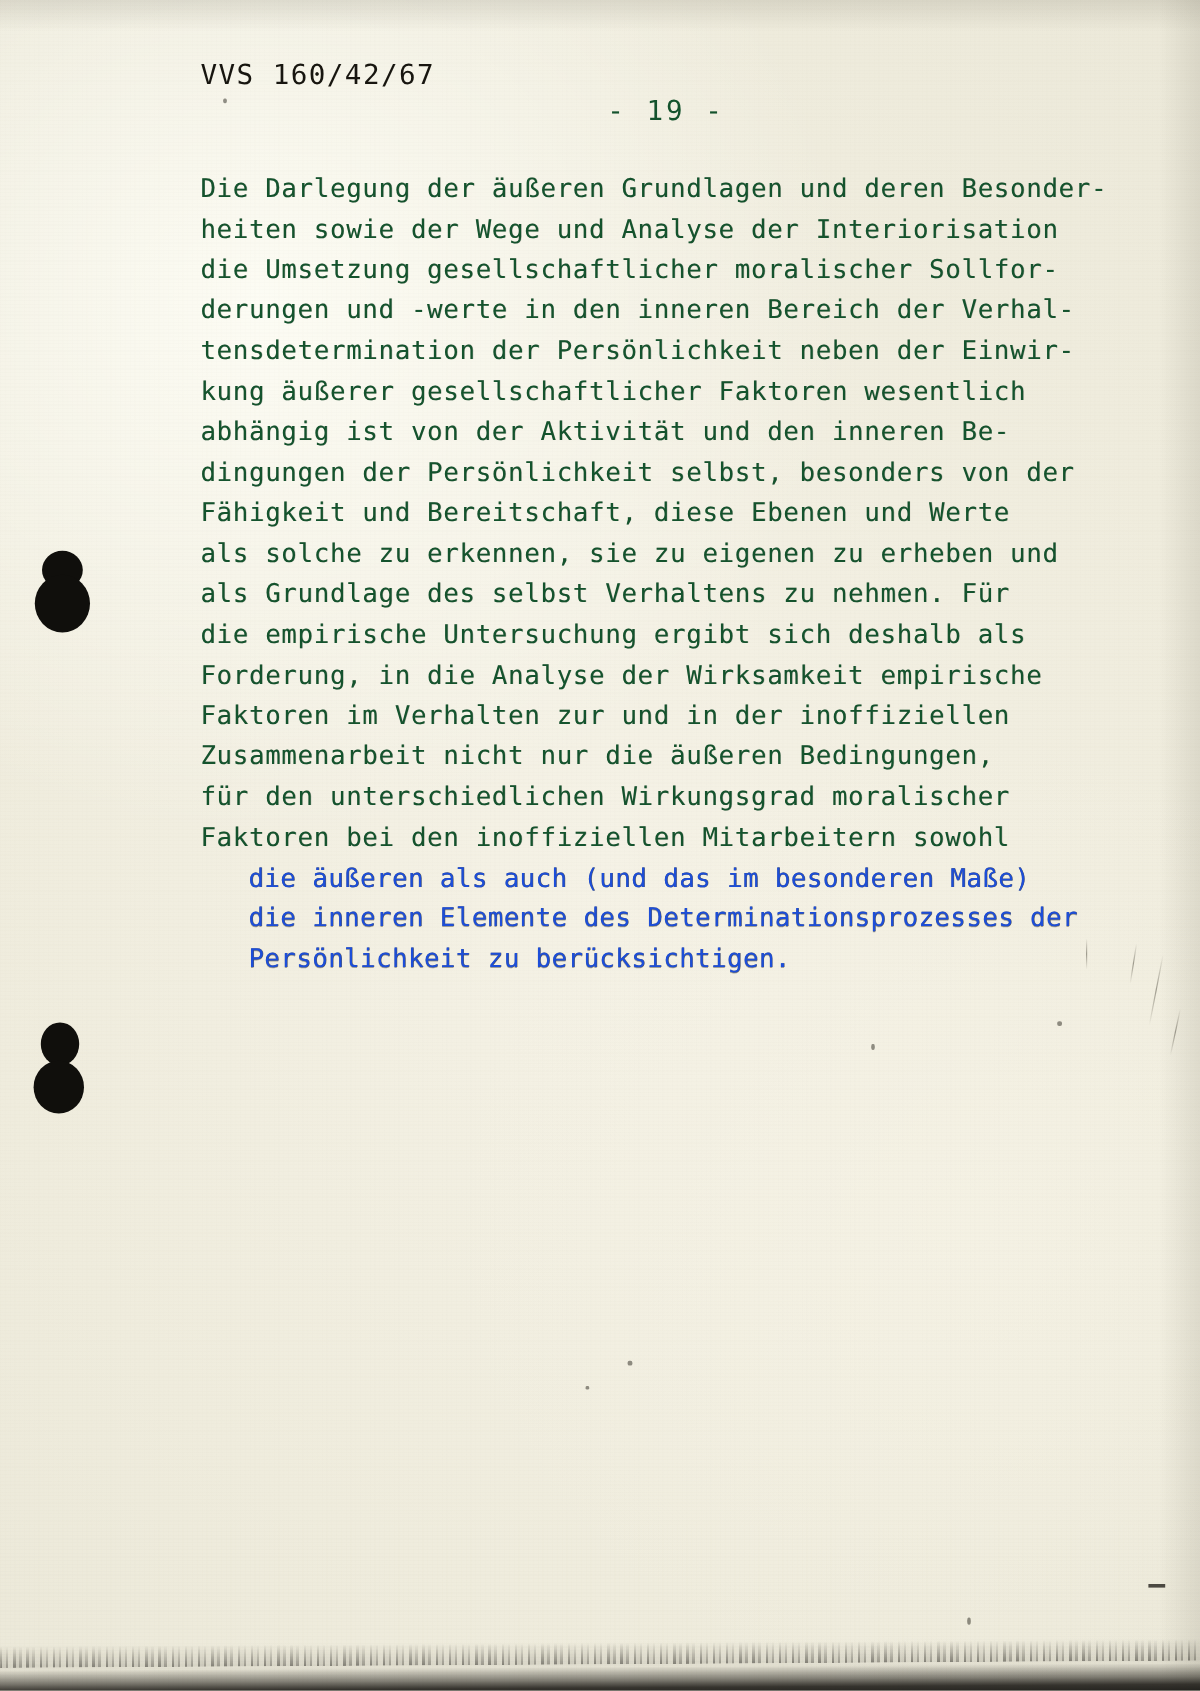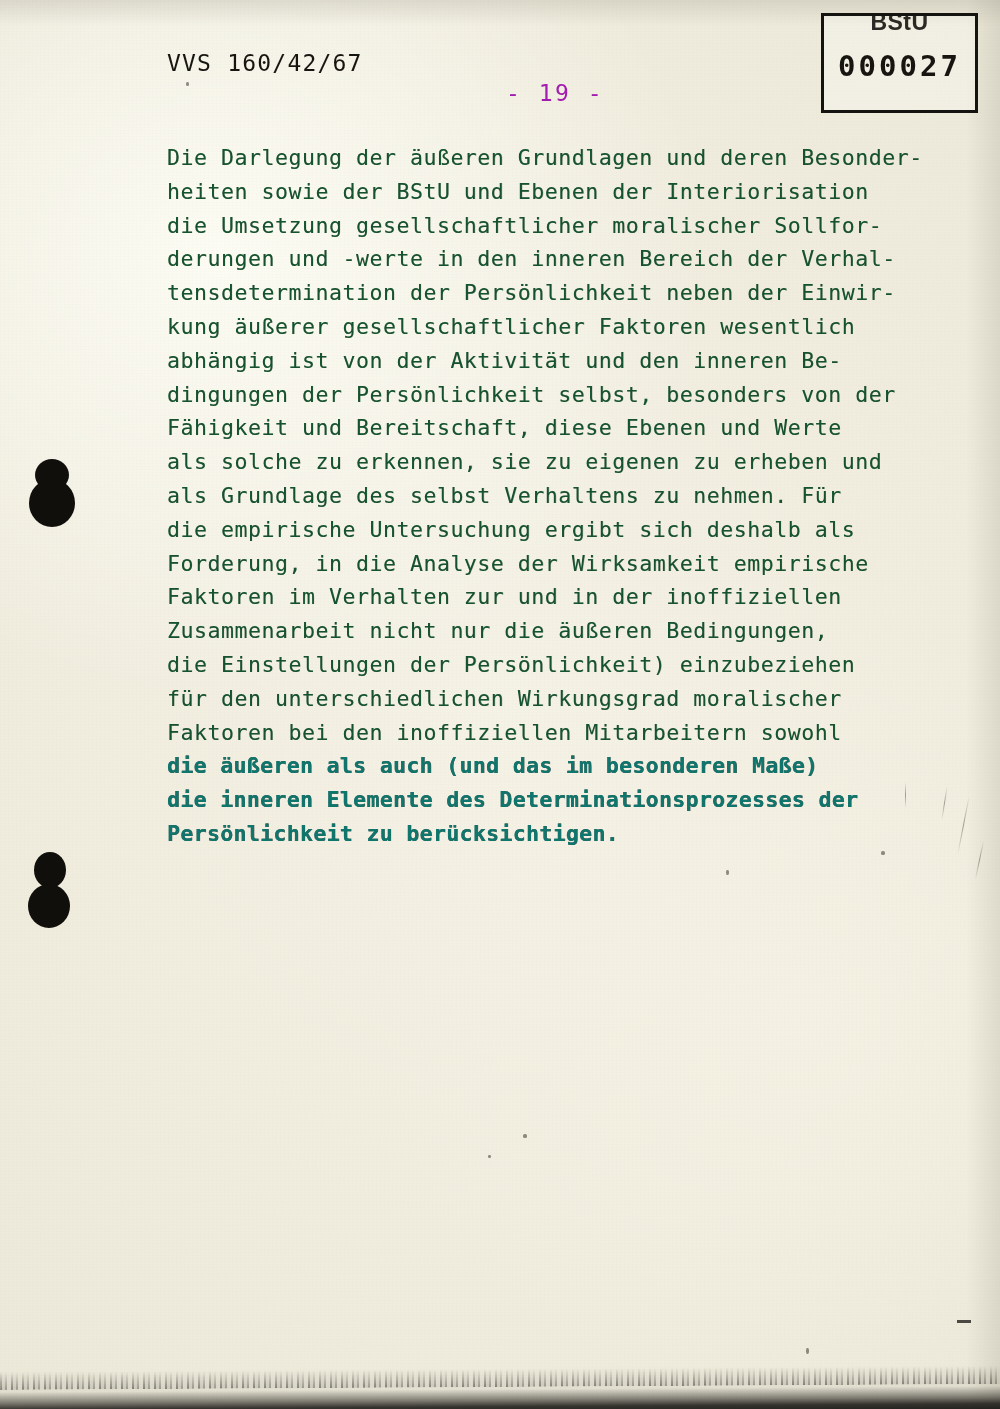--- a/index.html
+++ b/index.html
@@ -95,21 +95,21 @@
     white-space: nowrap;
     text-align: right;
   }
 
   .page-number {
     position: absolute;
     left: 506px;
     top: 80px;
     font-size: 23px;
     letter-spacing: 2.5px;
-    color: #a21caf;
+    color: #14532d;
     white-space: nowrap;
   }
 
   
   .stamp-box {
     position: absolute;
     left: 821px;
     top: 13px;
     width: 151px;
     height: 94px;
@@ -155,24 +155,25 @@
   .body-line {
     font-size: 21.5px;
     line-height: 33.8px;
     letter-spacing: 0.55px;
     color: #14532d;
     white-space: pre;
     text-shadow: 0.35px 0 0 rgba(27,25,19,0.30);
   }
 
   .body-line.emph {
-    color: #0f766e;
-    font-weight: 700;
+    color: #1d4ed8;
+    font-weight: 400;
     letter-spacing: 0.35px;
     text-shadow: 0.4px 0 0 rgba(12,11,7,0.55), 0 0.3px 0 rgba(12,11,7,0.35);
+    margin-left: 40px;
   }
 
   
   .ink-blot {
     position: absolute;
     pointer-events: none;
   }
 
   .ink-blot .lobe {
     position: absolute;
@@ -220,42 +221,37 @@
 
   <div class="paper-base"></div>
   <div class="paper-grain"></div>
   <div class="edge-shadow-top"></div>
   <div class="edge-shadow-right"></div>
 
   <div class="doc-ref">VVS 160/42/67</div>
 
   <div class="page-number">- 19 -</div>
 
-  <div class="stamp-box">
-    <div class="stamp-label">BStU</div>
-    <div class="stamp-number">000027</div>
-  </div>
 
   <div class="body-text">
       <div class="body-line">Die Darlegung der äußeren Grundlagen und deren Besonder-</div>
-      <div class="body-line">heiten sowie der BStU und Ebenen der Interiorisation</div>
+      <div class="body-line">heiten sowie der Wege und Analyse der Interiorisation</div>
       <div class="body-line">die Umsetzung gesellschaftlicher moralischer Sollfor-</div>
       <div class="body-line">derungen und -werte in den inneren Bereich der Verhal-</div>
       <div class="body-line">tensdetermination der Persönlichkeit neben der Einwir-</div>
       <div class="body-line">kung äußerer gesellschaftlicher Faktoren wesentlich</div>
       <div class="body-line">abhängig ist von der Aktivität und den inneren Be-</div>
       <div class="body-line">dingungen der Persönlichkeit selbst, besonders von der</div>
       <div class="body-line">Fähigkeit und Bereitschaft, diese Ebenen und Werte</div>
       <div class="body-line">als solche zu erkennen, sie zu eigenen zu erheben und</div>
       <div class="body-line">als Grundlage des selbst Verhaltens zu nehmen. Für</div>
       <div class="body-line">die empirische Untersuchung ergibt sich deshalb als</div>
       <div class="body-line">Forderung, in die Analyse der Wirksamkeit empirische</div>
       <div class="body-line">Faktoren im Verhalten zur und in der inoffiziellen</div>
       <div class="body-line">Zusammenarbeit nicht nur die äußeren Bedingungen,</div>
-      <div class="body-line">die Einstellungen der Persönlichkeit) einzubeziehen</div>
       <div class="body-line">für den unterschiedlichen Wirkungsgrad moralischer</div>
       <div class="body-line">Faktoren bei den inoffiziellen Mitarbeitern sowohl</div>
       <div class="body-line emph">die äußeren als auch (und das im besonderen Maße)</div>
       <div class="body-line emph">die inneren Elemente des Determinationsprozesses der</div>
       <div class="body-line emph">Persönlichkeit zu berücksichtigen.</div>
     </div>
 
   <div class="ink-blot blot-a">
     <span class="lobe lobe-top"></span>
     <span class="lobe lobe-bottom"></span>

